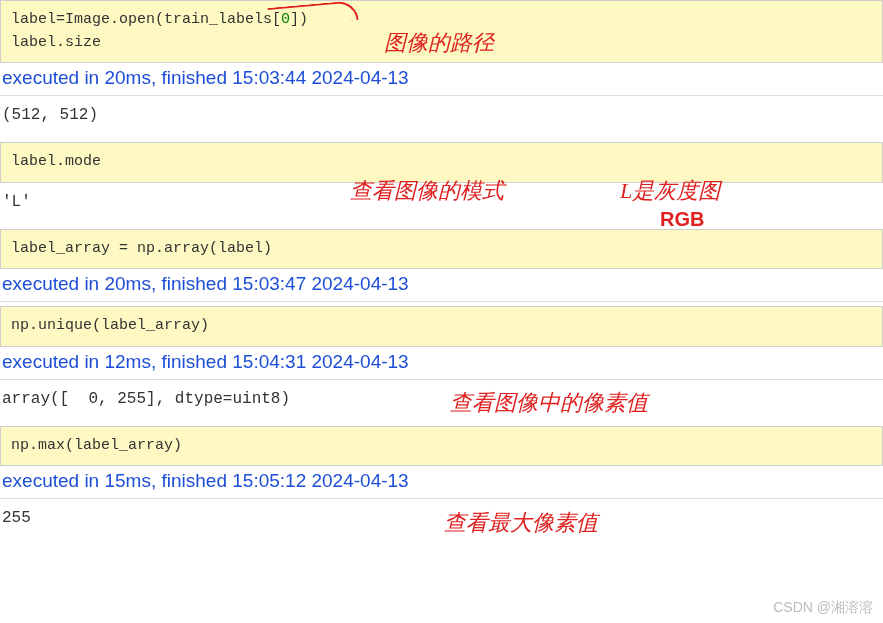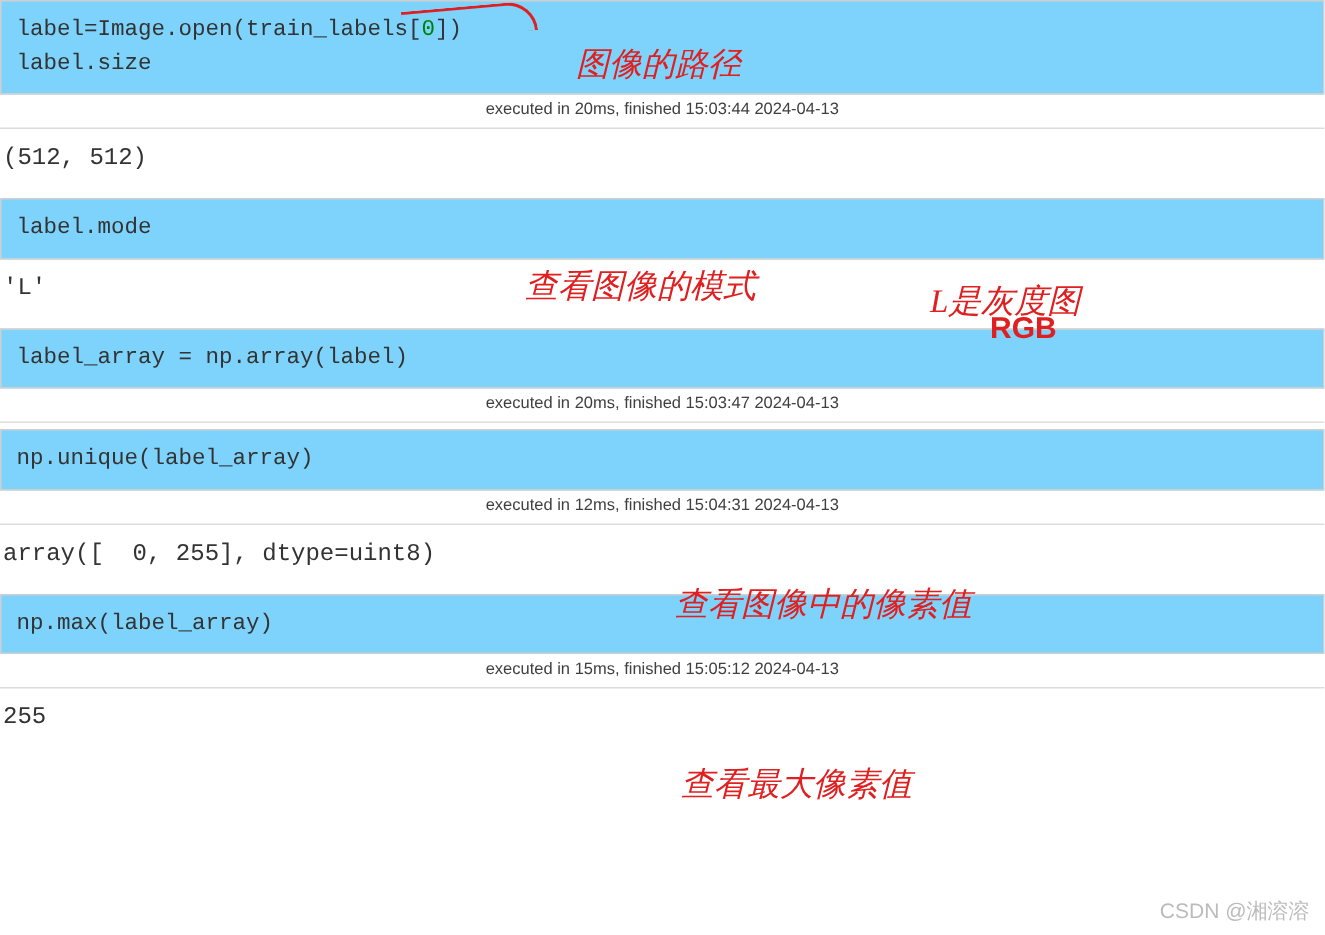--- a/index.html
+++ b/index.html
@@ -8,36 +8,35 @@
       background: #ffffff;
       width: 883px;
       height: 623px;
       position: relative;
       overflow: hidden;
     }
     .cell {
       margin-bottom: 4px;
     }
     .code-block {
-      background: #7dd3fc;
+      background: #fef9c3;
       border: 1px solid #cfcfcf;
       padding: 8px 10px;
       font-family: "Courier New", monospace;
       font-size: 15px;
       line-height: 1.5;
       white-space: pre;
       color: #333;
     }
     .exec-info {
       font-family: Arial, sans-serif;
-      font-size: 11px;
-      color: #404040;
+      font-size: 19px;
+      color: #1d4ed8;
       padding: 4px 2px 6px 2px;
       border-bottom: 1px solid #ddd;
-      text-align: center;
     }
     .output {
       font-family: "Courier New", monospace;
       font-size: 16px;
       color: #333;
       padding: 10px 2px 14px 2px;
       white-space: pre;
     }
     .code-block .num { color: #008000; }
     
@@ -98,18 +97,18 @@
 
 <div class="cell">
   <div class="code-block"><span>np.max(label_array)</span></div>
   <div class="exec-info">executed in 15ms, finished 15:05:12 2024-04-13</div>
   <div class="output">255</div>
 </div>
 
 <div class="ann-arc" style="left:268px; top:4px;"></div>
 <div class="annotation" style="left:384px; top:28px;text-align:center;">图像的路径</div>
 <div class="annotation" style="left:350px; top:176px;">查看图像的模式</div>
-<div class="annotation" style="left:620px; top:176px;margin-top:10px;">L是灰度图</div>
+<div class="annotation" style="left:620px; top:176px;">L是灰度图</div>
 <div class="annotation" style="left:660px; top:208px; font-family:Arial; font-style:normal; font-weight:bold; font-size:20px;">RGB</div>
 <div class="annotation" style="left:450px; top:388px;">查看图像中的像素值</div>
-<div class="annotation" style="left:454px; top:508px;">查看最大像素值</div>
+<div class="annotation" style="left:444px; top:508px;">查看最大像素值</div>
 
 <div class="watermark">CSDN @湘溶溶</div>
 
 </body></html>

